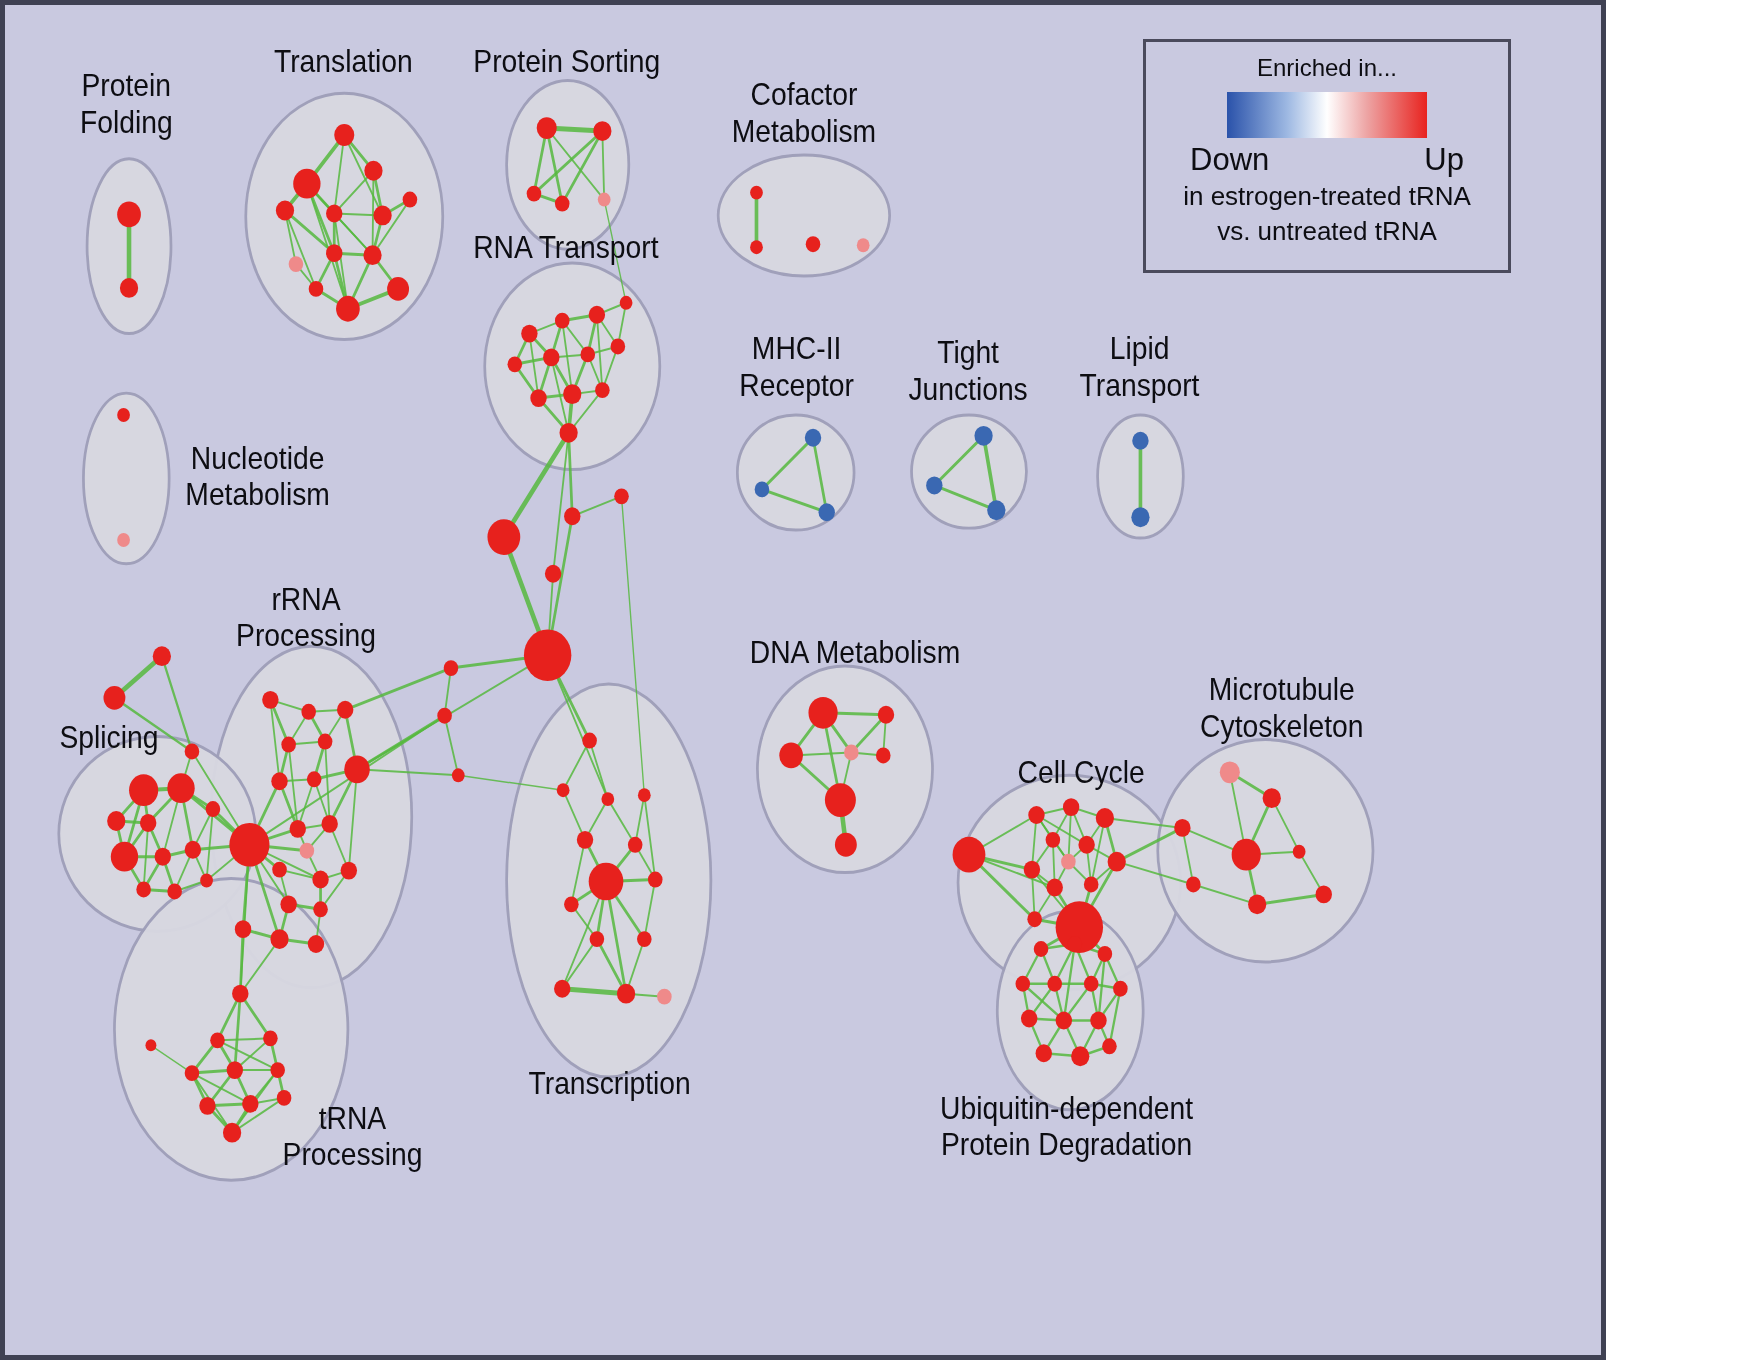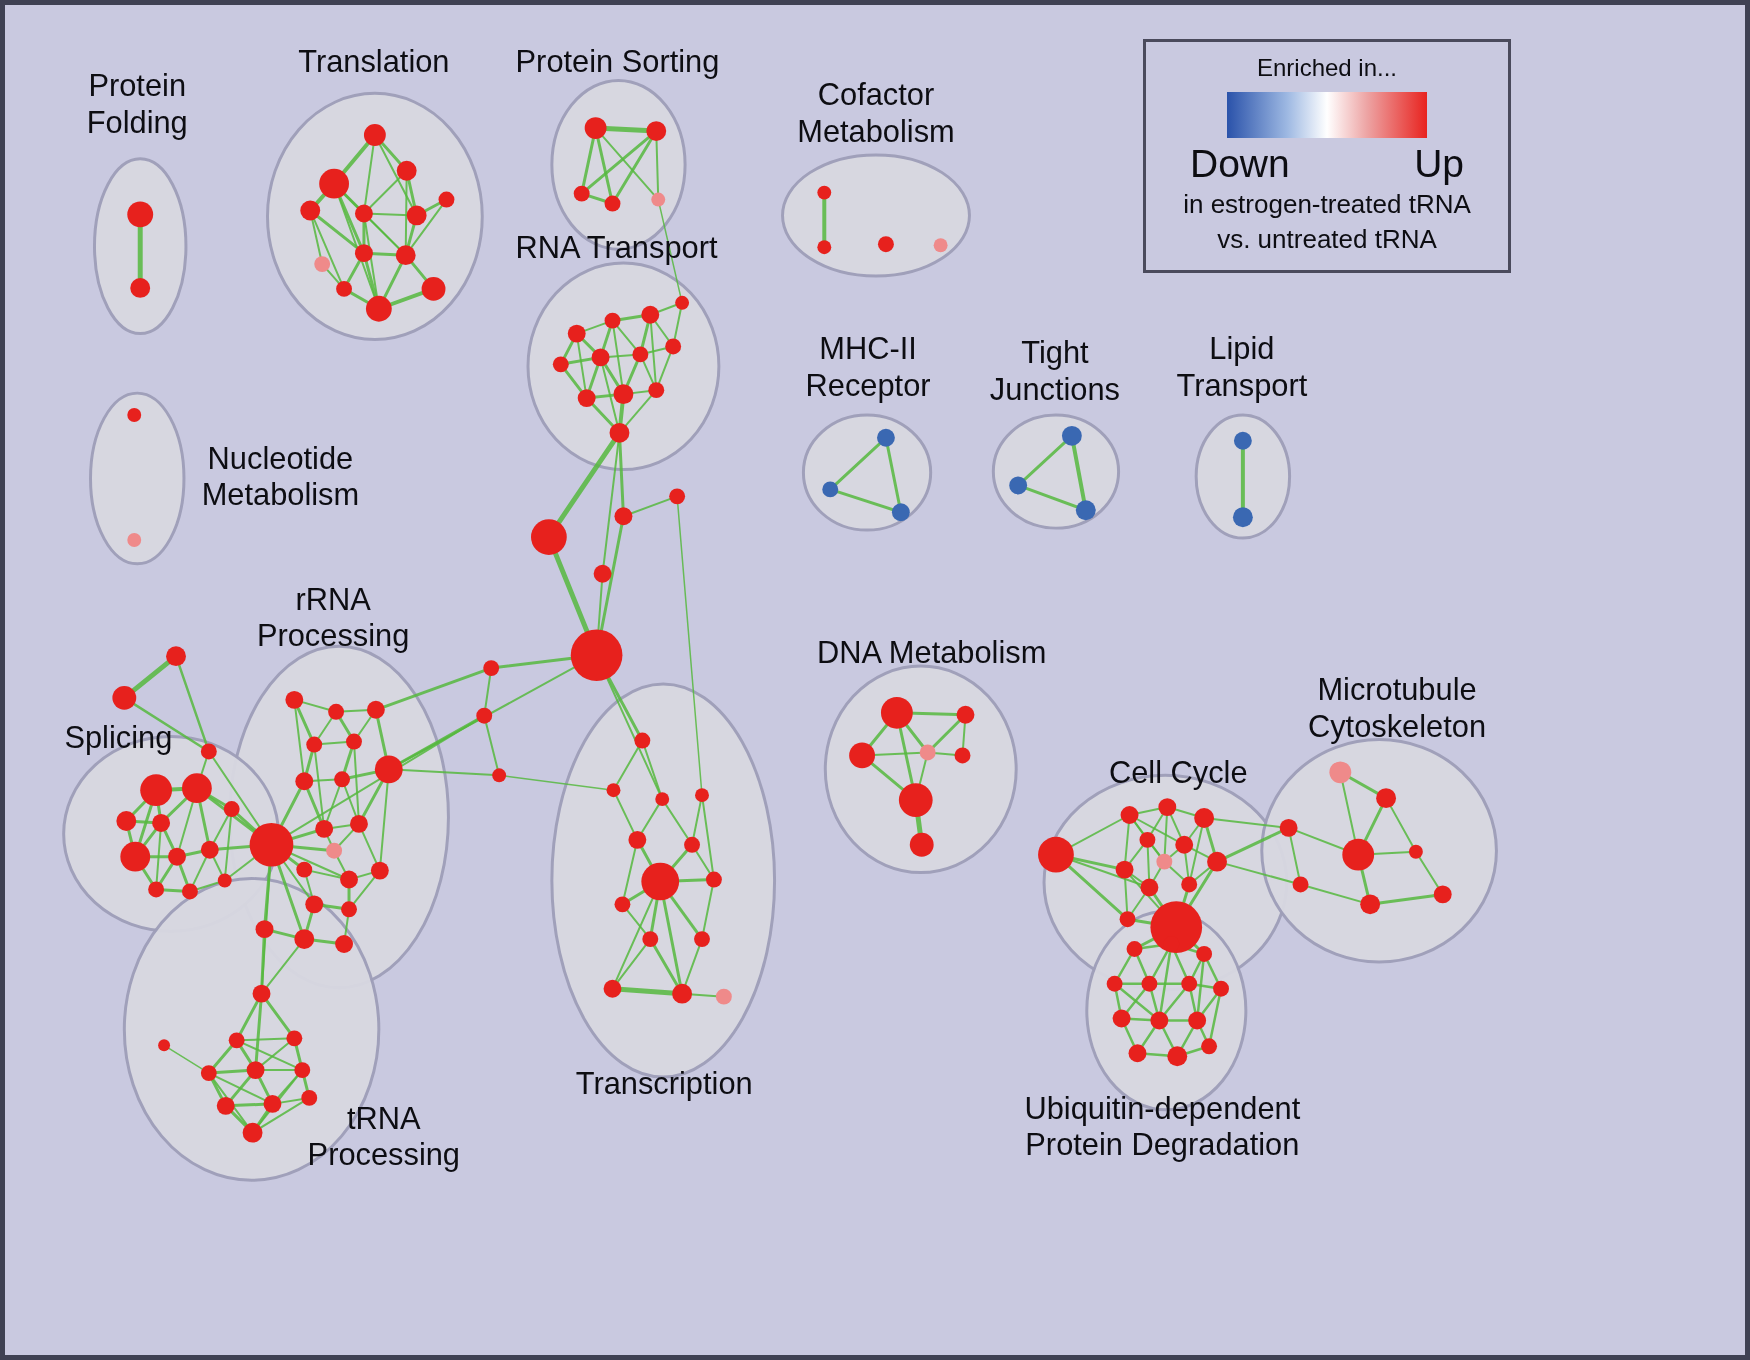--- a/index.html
+++ b/index.html
@@ -1,22 +1,22 @@
 <!DOCTYPE html>
 <html><head>
 <meta charset="utf-8">
 <style>
   html,body{margin:0;padding:0;}
   body{width:1750px;height:1360px;font-family:"Liberation Sans",sans-serif;}
-  .figure{position:relative;width:1750px;height:1360px;box-sizing:border-box;border:5px solid #3f4153;overflow:hidden;background:#c9c9e0;}
+  .figure{position:relative;width:1606px;height:1360px;box-sizing:border-box;border:5px solid #3f4153;overflow:hidden;background:#c9c9e0;}
   #graph{position:absolute;left:0;top:0;width:100%;height:100%;}
   .legend{position:absolute;left:1138px;top:34px;width:368px;height:234px;box-sizing:border-box;border:3px solid #4a4a5c;text-align:center;padding-top:12px;}
   .legend-title{font-size:24px;color:#0d0d12;}
   .legend-bar{width:200px;height:46px;margin:10px auto 4px auto;}
-  .legend-ends{display:flex;justify-content:space-between;padding:0 44px;font-size:39px;color:#0d0d12;}
+  .legend-ends{display:flex;justify-content:space-between;padding:0 44px;font-size:31px;color:#0d0d12;}
   .legend-sub{font-size:26px;color:#0d0d12;margin-top:2px;line-height:1.25;}
 </style>
 </head>
 <body>
 
 <div class="figure" style="background: rgb(201, 201, 224); border-color: rgb(63, 65, 83);">
   <svg id="graph" viewBox="0 0 1750 1360" preserveAspectRatio="none">
       <ellipse cx="136" cy="243" rx="46" ry="88" fill="#d8d8e1" stroke="#9e9eb8" stroke-width="3" opacity="0.95"></ellipse>
       <ellipse cx="372" cy="213" rx="108" ry="124" fill="#d8d8e1" stroke="#9e9eb8" stroke-width="3" opacity="0.95"></ellipse>
       <ellipse cx="617" cy="161" rx="67" ry="85" fill="#d8d8e1" stroke="#9e9eb8" stroke-width="3" opacity="0.95"></ellipse>

